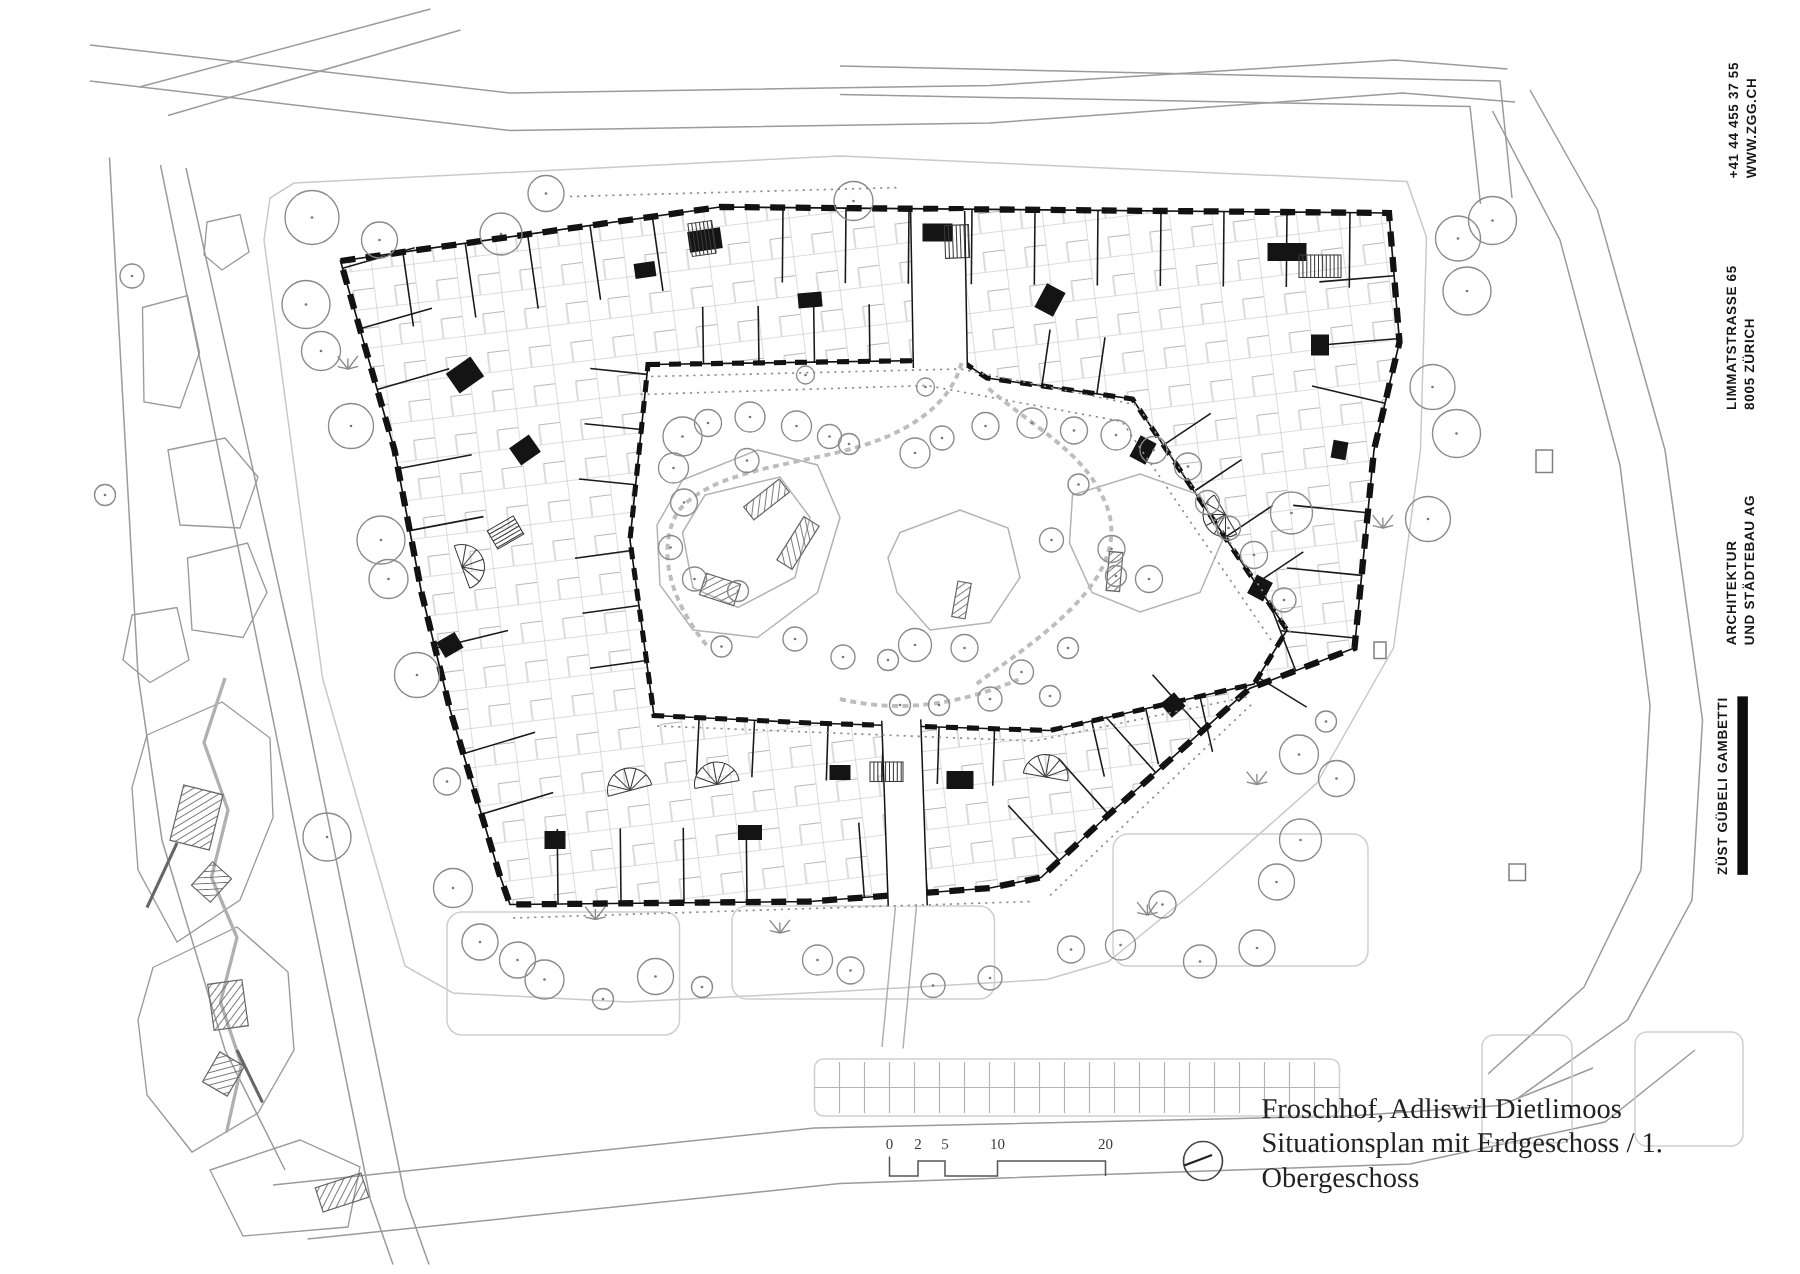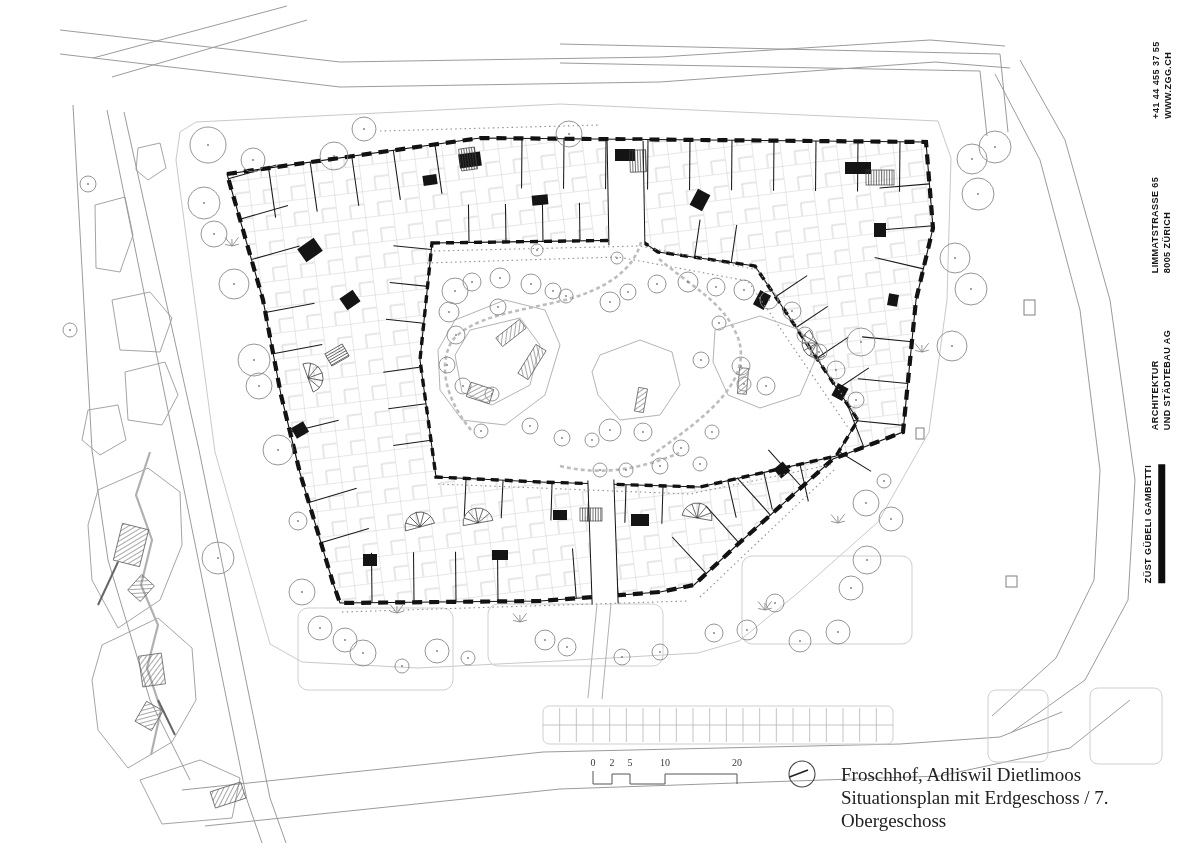--- a/index.html
+++ b/index.html
@@ -28,21 +28,21 @@
   .tick{stroke:#b5b5b5;stroke-width:.8;}
   .box{fill:none;stroke:#808080;stroke-width:1;}
   .walk{stroke:#b0b0b0;stroke-width:1;}
   .struct{fill:url(#hatch);stroke:#666;stroke-width:.8;}
   .tuft{stroke:#8a8a8a;stroke-width:.9;}
   
   .vblock{position:absolute;transform:translate(-50%,-50%) rotate(-90deg);
           font:700 9px/11.5px "Liberation Sans",sans-serif;letter-spacing:.45px;
           color:#161616;white-space:nowrap;text-align:left;}
   .zgg-bar{height:7px;background:#0d0d0d;margin-top:3px;}
-  .caption{position:absolute;left:841px;top:763px;color:#222;
+  .caption{position:absolute;left:841px;top:728px;color:#222;
            font:400 19px/23px "Liberation Serif",serif;}
   .scalebar{position:absolute;left:580px;top:750px;}
   .scalebar text{font:400 10px "Liberation Serif",serif;fill:#3a3a3a;}
   .scalebar path{fill:none;stroke:#555;stroke-width:1;}
   .north{position:absolute;left:786px;top:758px;}
 </style>
 </head>
 <body>
 
 <div class="page">
@@ -574,16 +574,16 @@
     <text x="157" y="16" text-anchor="middle">20</text>
   </svg>
 
   <svg class="north" width="34" height="34">
     <circle cx="16" cy="16" r="13" fill="none" stroke="#444" stroke-width="1.1"></circle>
     <line x1="22" y1="12" x2="3.5" y2="19" stroke="#222" stroke-width="1.6"></line>
   </svg>
 
   <div class="caption">
     <div>Froschhof, Adliswil Dietlimoos</div>
-    <div>Situationsplan mit Erdgeschoss / 7. Obergeschoss</div>
+    <div>Situationsplan mit Erdgeschoss / 1. Obergeschoss</div>
   </div>
 
 </div>
 
 </body></html>

